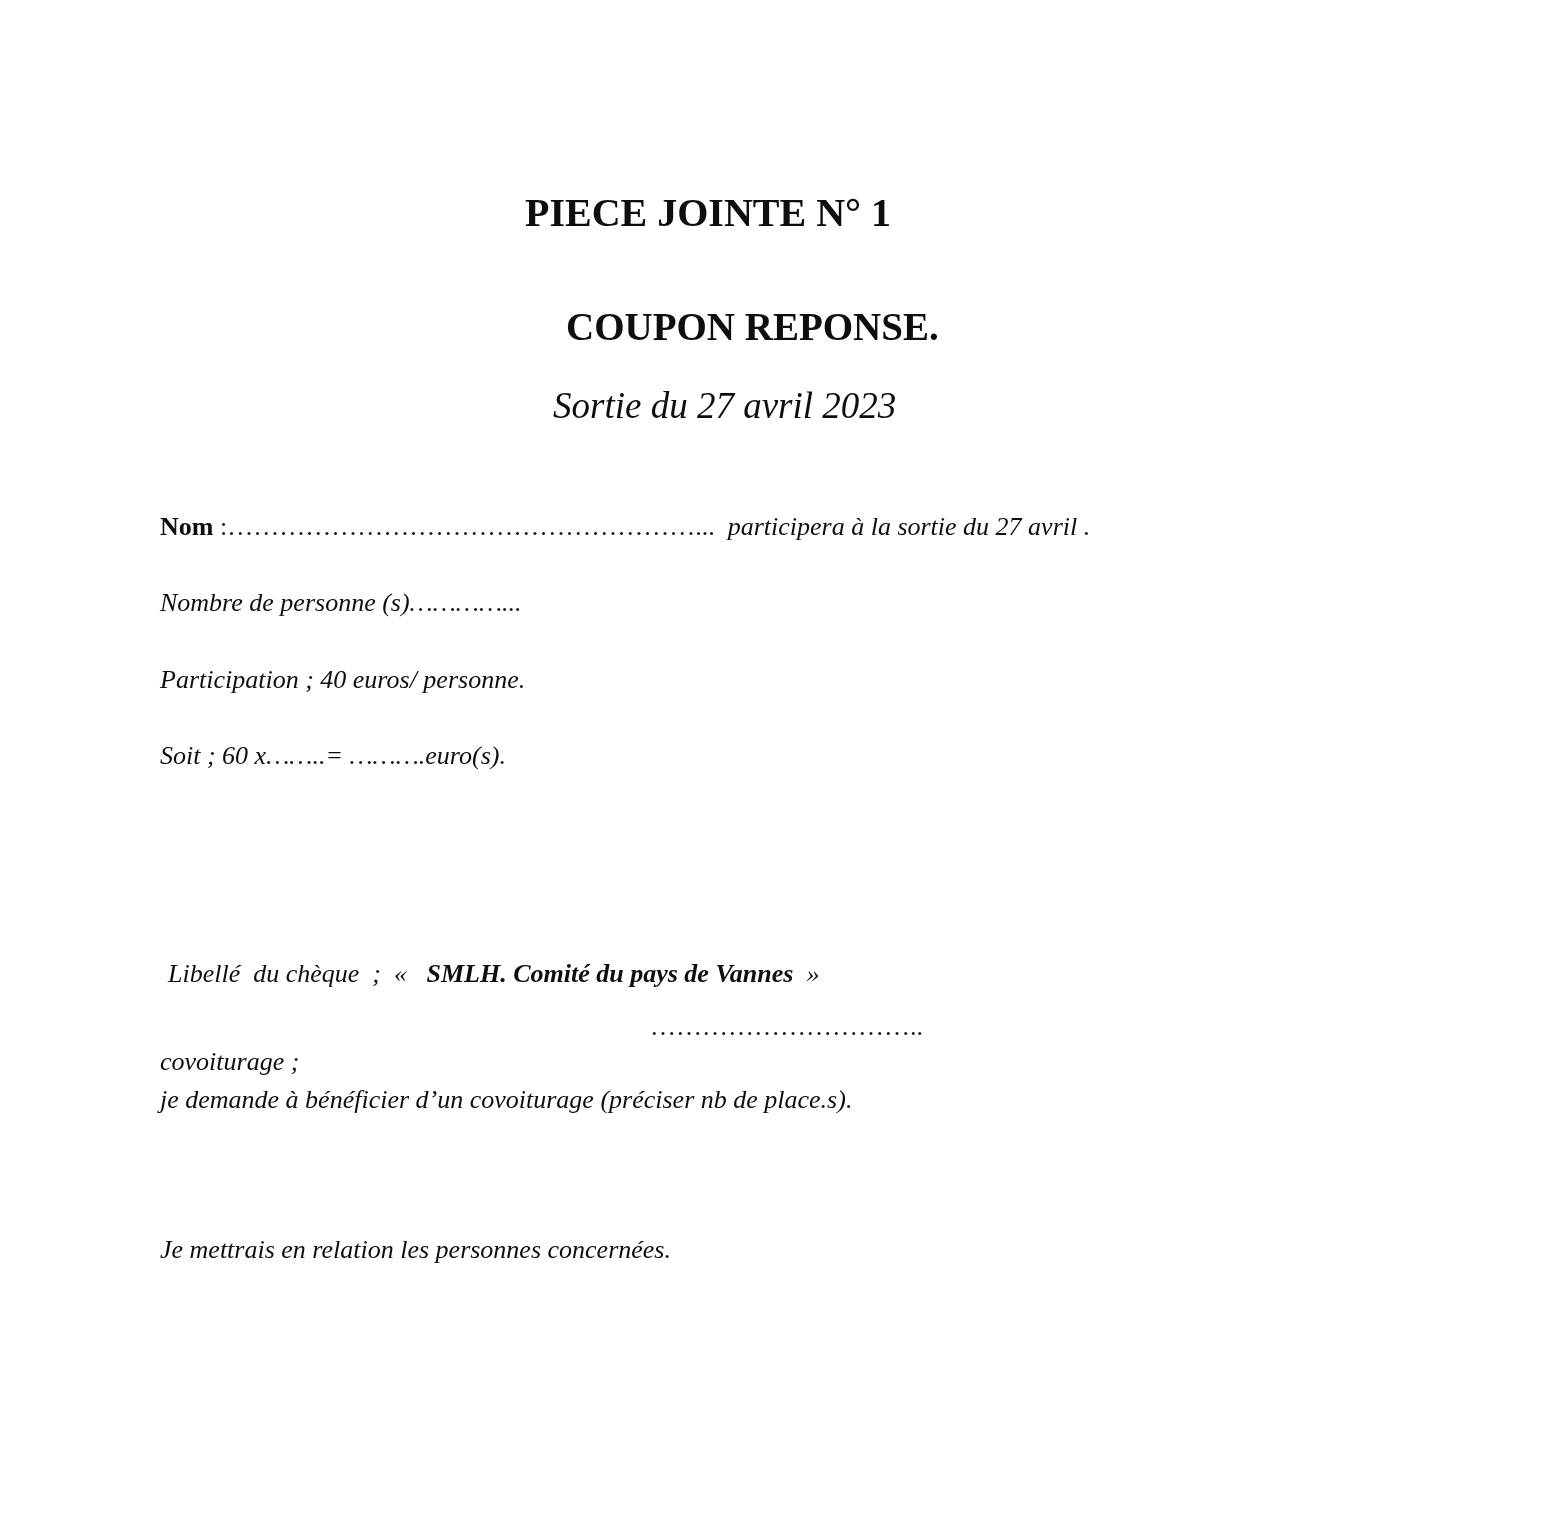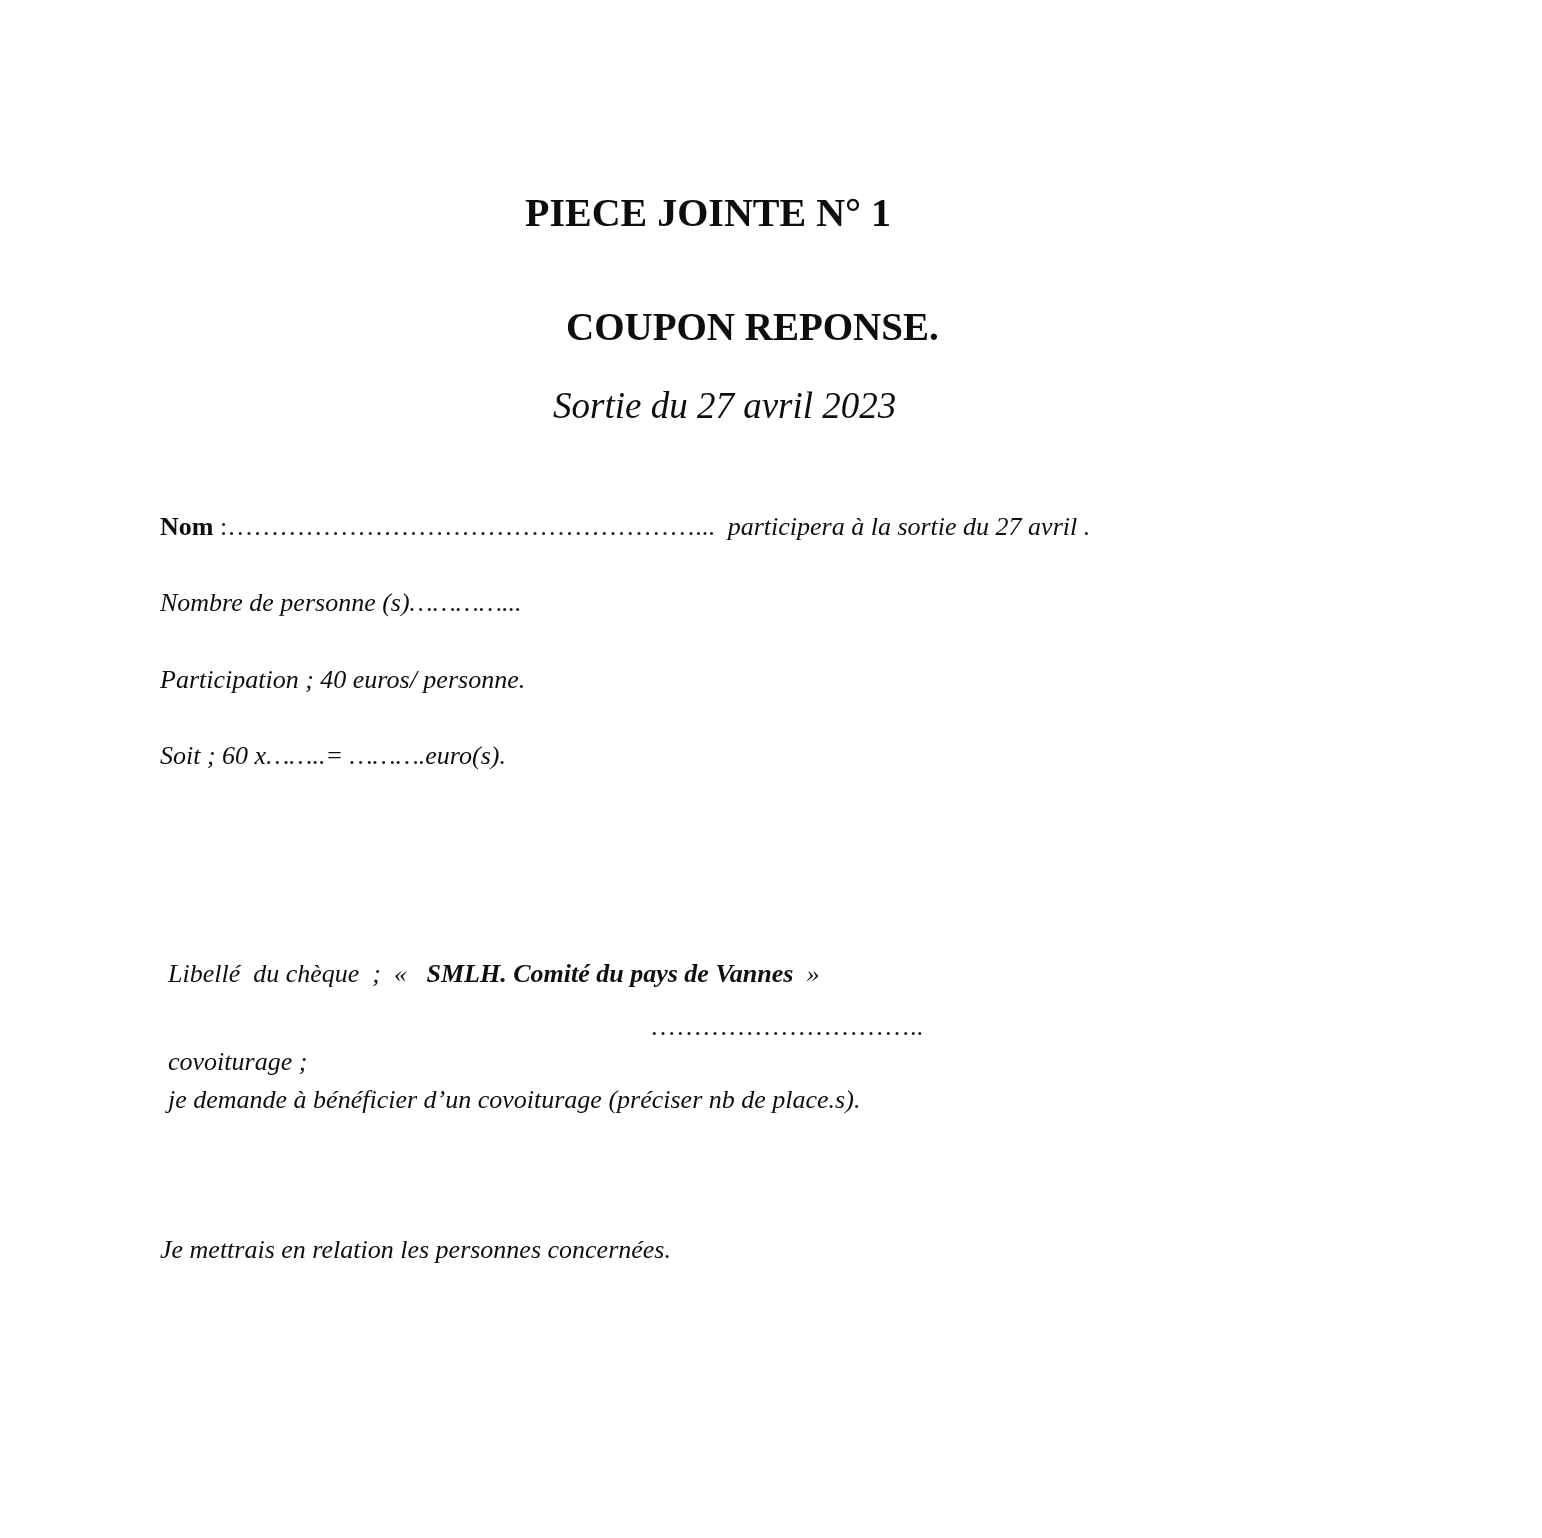--- a/index.html
+++ b/index.html
@@ -41,21 +41,21 @@
     top: 384px; left: 553px;
     font-size: 37px; line-height: 44px; font-style: italic;
   }
   .nom-line        { top: 508px;  left: 160px; }
   .nombre-line     { top: 584px;  left: 160px; }
   .participation-line { top: 661px; left: 160px; }
   .soit-line       { top: 737px;  left: 160px; }
   .cheque-block    { top: 813px;  left: 160px; }
   .libelle-line    { top: 928px;  left: 168px; margin-top: 27px; }
   .dotted-divider  { top: 1008px; left: 650px; font-style: normal; }
-  .covoiturage-block { top: 1043px; left: 160px; margin-left: 8px; }
+  .covoiturage-block { top: 1043px; left: 160px; }
   .propose-line    { top: 1159px; left: 160px; }
   .relation-line   { top: 1231px; left: 160px; }
   .menu-block      { top: 1389px; left: 160px; }
 </style>
 </head>
 <body>
 
 <div class="page">
 
   <h1 class="line doc-title">PIECE JOINTE N° 1</h1>

